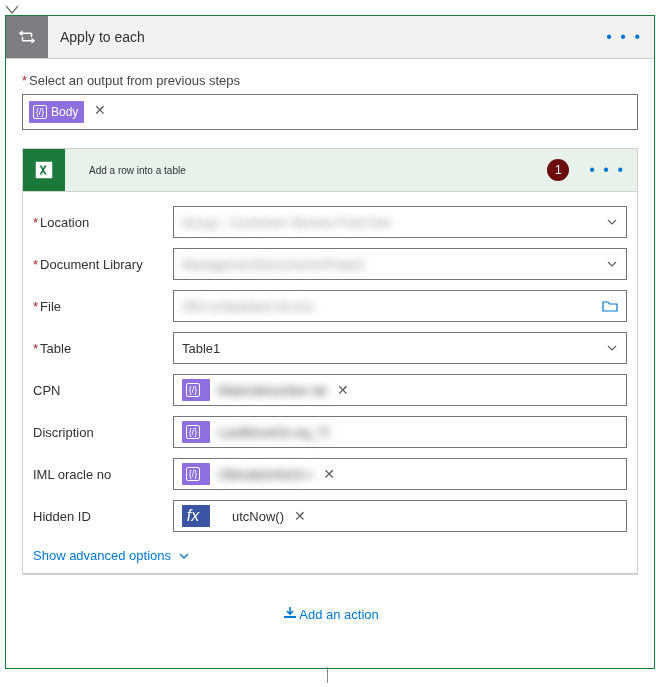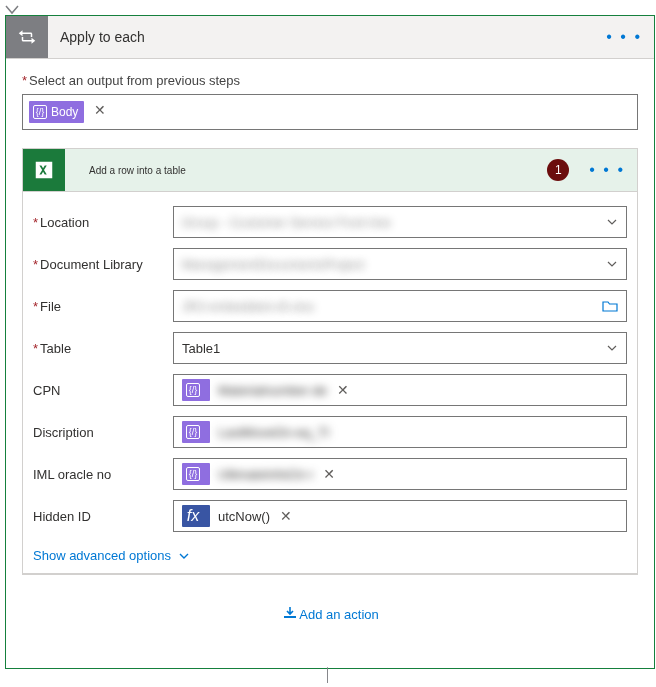--- a/index.html
+++ b/index.html
@@ -26,21 +26,21 @@
   .row-lbl { width: 140px; font-size:13px; color:#323130; }
   .row-lbl .req { font-size:13px; }
   .row-ctl { flex:1; border:1px solid #767676; height:32px; display:flex; align-items:center; padding:0 8px; position:relative; font-size:13px; color:#323130; background:#fff; }
   .caret { margin-left:auto; }
   .folder { margin-left:auto; color:#0078d4; }
   .blur { color: transparent; text-shadow: 0 0 8px #888; }
   .tkn-field { display:flex; align-items:center; gap:6px; width:100%; }
   .tkn { display:inline-flex; align-items:center; background:#8f6ee0; height:22px; padding:0 6px 0 4px; color:#fff; font-size:12px; border-radius:1px; }
   .tkn-fx { background:#3955a3; }
   .tkn-lbl { color:#323130; filter: blur(4px); margin-left:2px; }
-  .tkn-lbl-plain { color:#323130; margin-left:2px; }
+  .tkn-lbl-plain { color:#323130; margin-left:16px; }
   .tkn-x { color:#605e5c; font-size:14px; cursor:pointer; margin-left:4px; }
   .adv { color:#0078d4; font-size:13px; cursor:pointer; padding:6px 0 10px; display:inline-flex; align-items:center;text-align:center; }
   .add-action { text-align:center; padding:30px 0 24px; border-top:1px solid #d2d0ce; }
   .add-action-link { color:#0078d4; font-size:13px; cursor:pointer; display:inline-flex; align-items:center; gap:0; }
   .connector-top { text-align:center; height:10px; line-height:0; color:#7d7e82; font-size:16px; }
   .connector-bot { text-align:center; height:12px; line-height:12px; color:#7d7e82; }
   svg { display:block; }
 </style>
 </head>
 <body>

